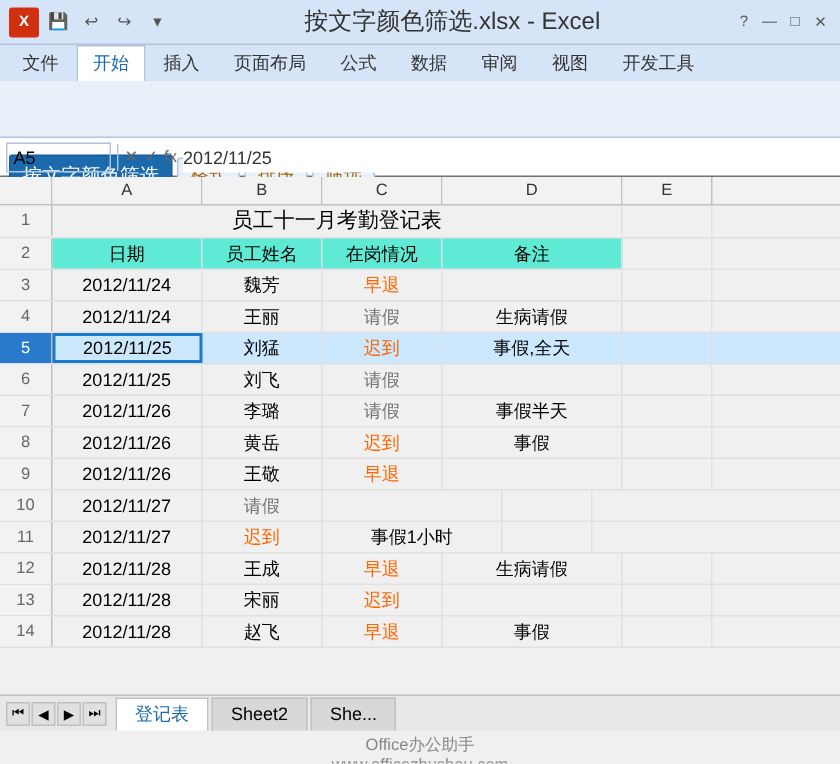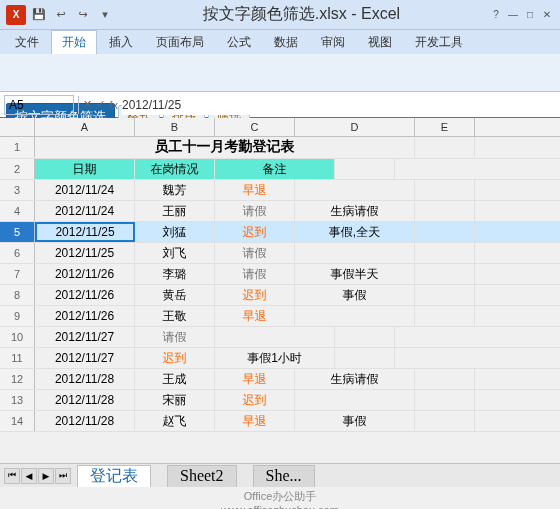--- a/index.html
+++ b/index.html
@@ -216,28 +216,28 @@
     .sheet-tabs {
       height: 24px;
       background: #e8e8e8;
       display: flex;
       align-items: center;
       border-top: 1px solid #c0c0c0;
       padding: 0 4px;
     }
     .sheet-tab {
       padding: 2px 12px;
-      font-size: 16px;
+      font-size: 12px;
       border: 1px solid #c0c0c0;
-      margin-right: 16px;
+      margin-right: 2px;
       cursor: pointer;
       background: #d8d8d8;
       border-bottom: none;
       height: 22px;
-      display: flex; align-items: center; font-family: Liberation Serif, serif;
+      display: flex; align-items: center;
     }
     .sheet-tab.active {
       background: #fff;
       color: #1a6aac;
     }
     .sheet-nav {
       display: flex; gap: 1px; margin-right: 6px;
     }
     .sheet-nav-btn {
       width: 16px; height: 16px;
@@ -315,27 +315,28 @@
     <div class="col-header col-b">B</div>
     <div class="col-header col-c">C</div>
     <div class="col-header col-d">D</div>
     <div class="col-header col-e">E</div>
   </div>
 
   <div class="sheet-rows">
 
     <div class="sheet-row" style="height:22px;">
       <div class="row-num">1</div>
-      <div class="cell col-a merge-title" style="width:380px;min-width:380px;font-weight:bold;font-size:14px;justify-content:center;">员工十一月考勤登记表</div>
+      <div class="cell col-a merge-title" style="width:380px;min-width:380px;font-weight:normal;font-size:14px;justify-content:center;">员工十一月考勤登记表</div>
       <div class="cell col-e" style="border-right:1px solid #e0e0e0;"></div>
     </div>
 
     <div class="sheet-row">
       <div class="row-num">2</div>
       <div class="cell col-a header-cell">日期</div>
+      <div class="cell col-b header-cell">员工姓名</div>
       <div class="cell col-c header-cell">在岗情况</div>
       <div class="cell col-d header-cell">备注</div>
       <div class="cell col-e"></div>
     </div>
 
     <div class="sheet-row">
       <div class="row-num">3</div>
       <div class="cell col-a center">2012/11/24</div>
       <div class="cell col-b center">魏芳</div>
       <div class="cell col-c center orange">早退</div>

